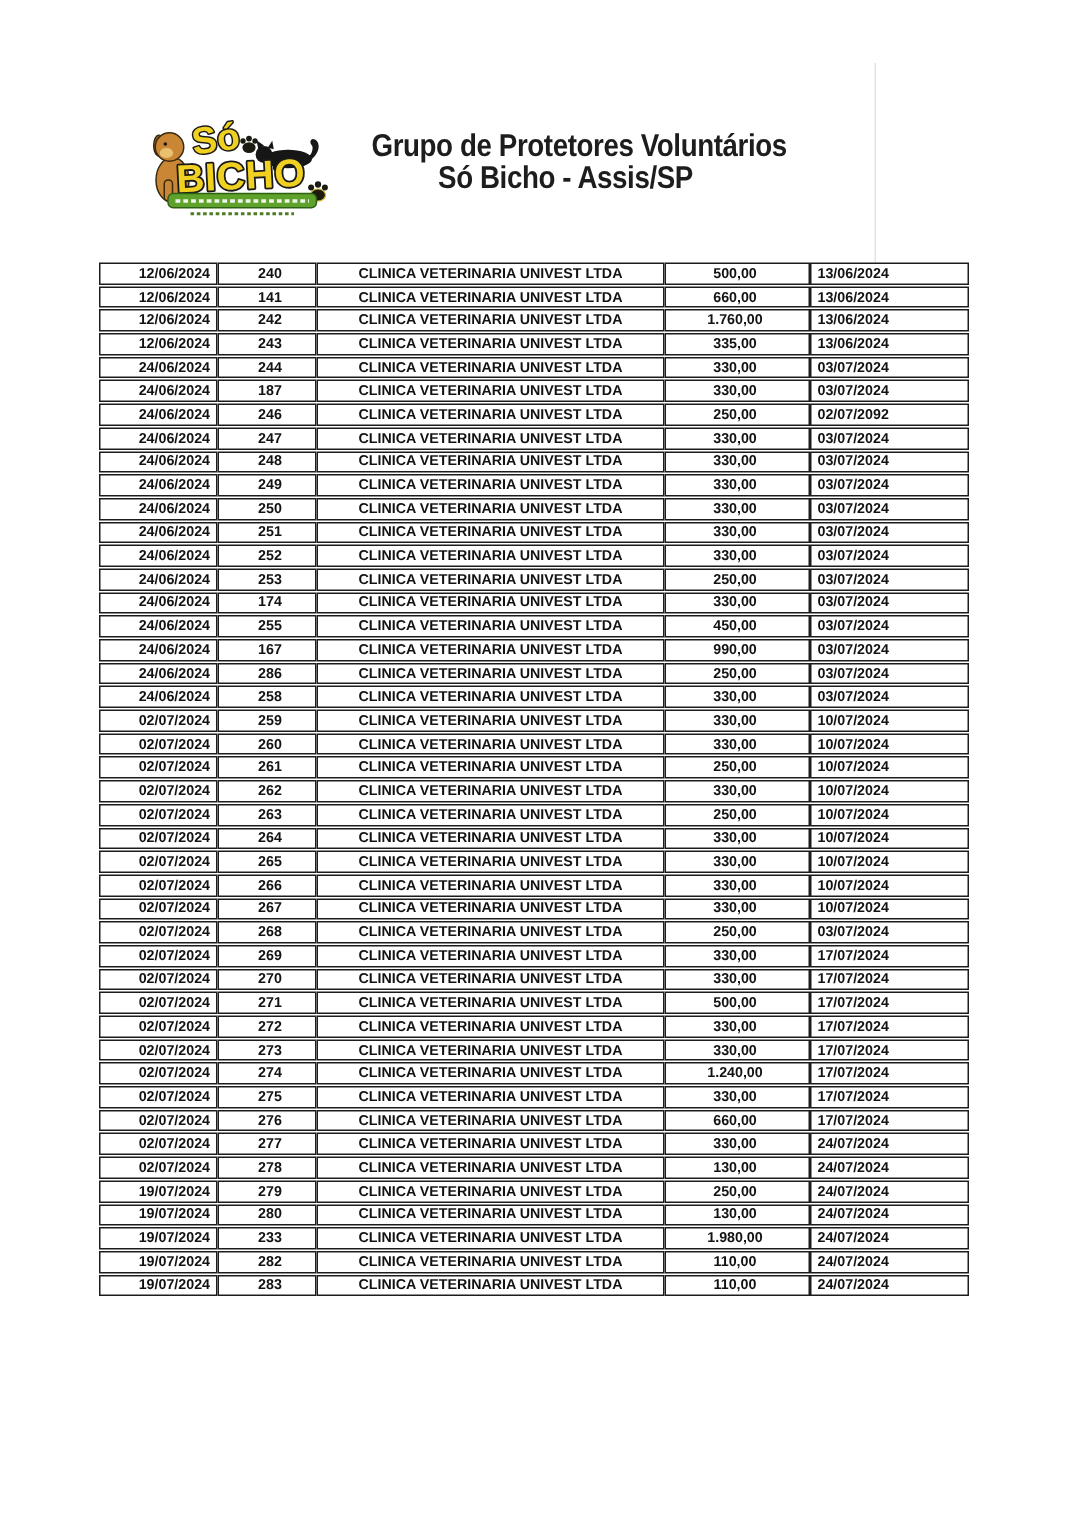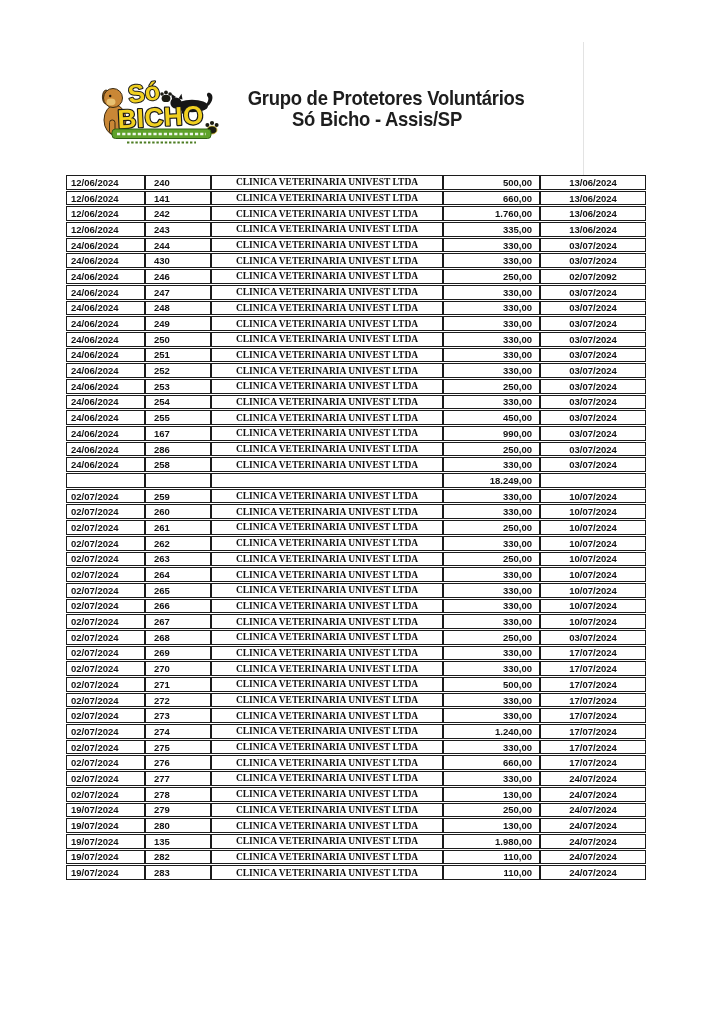--- a/index.html
+++ b/index.html
@@ -49,25 +49,25 @@
   table.payments td {
     box-sizing: border-box;
     border: 1px solid #1c1c1c;
     height: 14.7px;
     padding: 0 4px;
     vertical-align: middle;
     overflow: hidden;
     white-space: nowrap;
     background: #ffffff;
   }
-  table.payments td:nth-child(1) { text-align: left; }
-  table.payments td:nth-child(2) { text-align: left; padding-left: 8px; }
-  table.payments td:nth-child(3) { text-align: center; font-family: Liberation Serif, serif; }
-  table.payments td:nth-child(4) { text-align: right; padding-right: 7px; }
-  table.payments td:nth-child(5) { text-align: center; }
+  table.payments td:nth-child(1) { text-align: right; }
+  table.payments td:nth-child(2) { text-align: center; padding-left: 8px; }
+  table.payments td:nth-child(3) { text-align: center; }
+  table.payments td:nth-child(4) { text-align: center; padding-right: 7px; }
+  table.payments td:nth-child(5) { text-align: left; }
 </style>
 </head>
 <body>
 
 <div class="page">
 
   <svg class="logo" viewBox="0 0 125 78" xmlns="http://www.w3.org/2000/svg">
 
     <g>
       <ellipse cx="6" cy="27" rx="3.6" ry="7" stroke="#2a1c08" stroke-width="0.8" fill="#8a5a1e"></ellipse>
@@ -159,21 +159,21 @@
         </tr>
         <tr>
           <td>24/06/2024</td>
           <td>244</td>
           <td>CLINICA VETERINARIA UNIVEST LTDA</td>
           <td>330,00</td>
           <td>03/07/2024</td>
         </tr>
         <tr>
           <td>24/06/2024</td>
-          <td>430</td>
+          <td>187</td>
           <td>CLINICA VETERINARIA UNIVEST LTDA</td>
           <td>330,00</td>
           <td>03/07/2024</td>
         </tr>
         <tr>
           <td>24/06/2024</td>
           <td>246</td>
           <td>CLINICA VETERINARIA UNIVEST LTDA</td>
           <td>250,00</td>
           <td>02/07/2092</td>
@@ -222,21 +222,21 @@
         </tr>
         <tr>
           <td>24/06/2024</td>
           <td>253</td>
           <td>CLINICA VETERINARIA UNIVEST LTDA</td>
           <td>250,00</td>
           <td>03/07/2024</td>
         </tr>
         <tr>
           <td>24/06/2024</td>
-          <td>254</td>
+          <td>174</td>
           <td>CLINICA VETERINARIA UNIVEST LTDA</td>
           <td>330,00</td>
           <td>03/07/2024</td>
         </tr>
         <tr>
           <td>24/06/2024</td>
           <td>255</td>
           <td>CLINICA VETERINARIA UNIVEST LTDA</td>
           <td>450,00</td>
           <td>03/07/2024</td>
@@ -254,27 +254,20 @@
           <td>CLINICA VETERINARIA UNIVEST LTDA</td>
           <td>250,00</td>
           <td>03/07/2024</td>
         </tr>
         <tr>
           <td>24/06/2024</td>
           <td>258</td>
           <td>CLINICA VETERINARIA UNIVEST LTDA</td>
           <td>330,00</td>
           <td>03/07/2024</td>
-        </tr>
-        <tr>
-          <td></td>
-          <td></td>
-          <td></td>
-          <td>18.249,00</td>
-          <td></td>
         </tr>
         <tr>
           <td>02/07/2024</td>
           <td>259</td>
           <td>CLINICA VETERINARIA UNIVEST LTDA</td>
           <td>330,00</td>
           <td>10/07/2024</td>
         </tr>
         <tr>
           <td>02/07/2024</td>
@@ -418,21 +411,21 @@
         </tr>
         <tr>
           <td>19/07/2024</td>
           <td>280</td>
           <td>CLINICA VETERINARIA UNIVEST LTDA</td>
           <td>130,00</td>
           <td>24/07/2024</td>
         </tr>
         <tr>
           <td>19/07/2024</td>
-          <td>135</td>
+          <td>233</td>
           <td>CLINICA VETERINARIA UNIVEST LTDA</td>
           <td>1.980,00</td>
           <td>24/07/2024</td>
         </tr>
         <tr>
           <td>19/07/2024</td>
           <td>282</td>
           <td>CLINICA VETERINARIA UNIVEST LTDA</td>
           <td>110,00</td>
           <td>24/07/2024</td>

